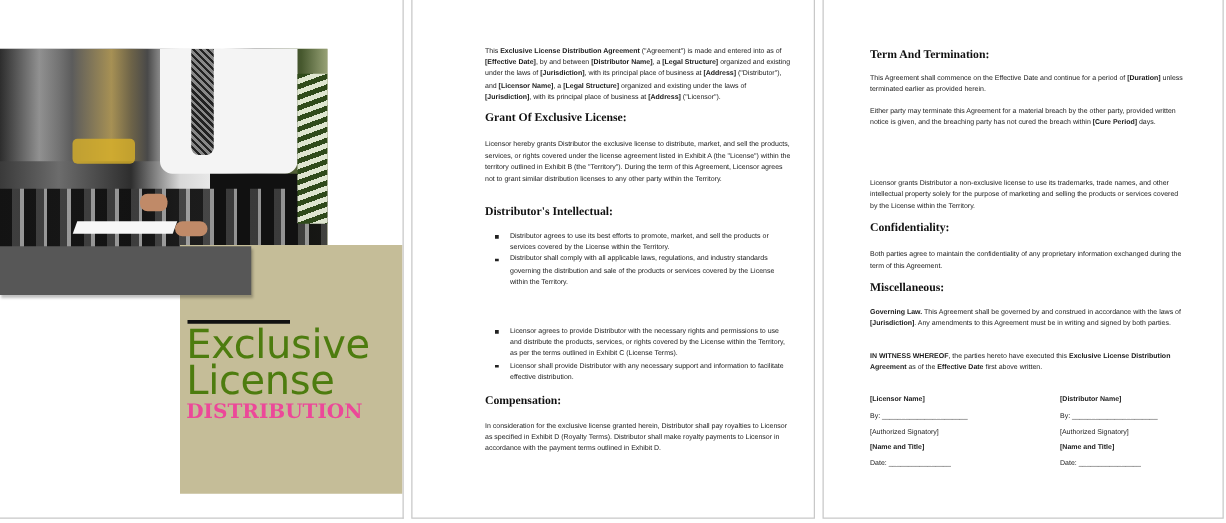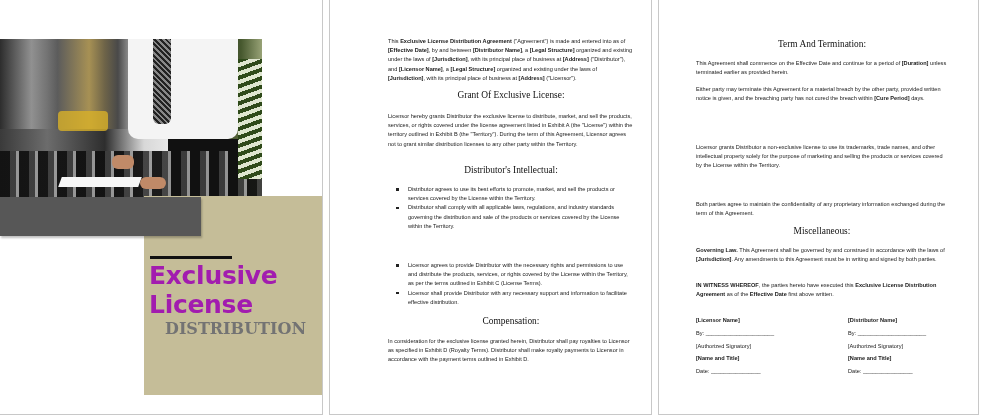--- a/index.html
+++ b/index.html
@@ -37,31 +37,31 @@
 
   .cover-gold {
     position:absolute; left:144px; top:197px; width:178px; height:199px; background:#c5bd98;
   }
   .cover-gray-bar {
     position:absolute; left:0; top:198px; width:201px; height:39px; background:#575757;
     box-shadow:1px 2px 2px rgba(0,0,0,.25);
   }
   .cover-rule { position:absolute; left:150px; top:257px; width:82px; height:3px; background:#111; }
   .cover-title1 {
-    position:absolute; left:149px; top:262px; font-family:"DejaVu Sans", sans-serif; font-weight:bold;
-    font-size:25px; line-height:29px; color:#a21caf; letter-spacing:-0.3px;
+    position:absolute; left:149px; top:262px; font-family:"DejaVu Sans", sans-serif; font-weight:normal;
+    font-size:32px; line-height:29px; color:#4d7c0f; letter-spacing:-0.3px;
   }
   .cover-title2 {
     position:absolute; left:149px; top:320px; font-family:"DejaVu Serif", serif; font-weight:bold;
-    font-size:16px; line-height:19px; color:#737373;margin-left:16px;
+    font-size:16px; line-height:19px; color:#ec4899;
   }
 
   
   .txt { position:absolute; font-family:"Liberation Sans", sans-serif; font-size:5.6px; line-height:9.2px; color:#1a1a1a; }
-  .h { position:absolute; font-family:"Liberation Serif", serif; font-weight:normal; font-size:9.4px; color:#111;text-align:center; }
+  .h { position:absolute; font-family:"Liberation Serif", serif; font-weight:bold; font-size:9.4px; color:#111; }
   #page2 .txt, #page2 .h { left:38px; width:246px;padding-left:20px; }
   #page3 .txt, #page3 .h { left:37px; width:252px; }
   b { font-weight:bold; }
   ul.bul { margin:0; padding:0 0 0 20px; list-style:none; }
   ul.bul li { position:relative; }
   ul.bul li::before { content:""; position:absolute; left:-12px; top:3.2px; width:2.6px; height:2.6px; background:#222; }
 
   .sig { position:absolute; font-family:"Liberation Sans", sans-serif; font-size:5.6px; color:#1a1a1a; }
   .sig div { height:12.8px; line-height:12.8px; }
 </style>
@@ -124,20 +124,21 @@
   <div class="h" style="top:40px;">Term And Termination:</div>
   <div class="txt" style="top:60px;">
     <span>This Agreement shall commence on the Effective Date and continue for a period of </span><b>[Duration]</b><span> unless terminated earlier as provided herein.</span>
   </div>
   <div class="txt" style="top:86px;">
     <span>Either party may terminate this Agreement for a material breach by the other party, provided written notice is given, and the breaching party has not cured the breach within </span><b>[Cure Period]</b><span> days.</span>
   </div>
 
   <div class="txt" style="top:144px;">Licensor grants Distributor a non-exclusive license to use its trademarks, trade names, and other intellectual property solely for the purpose of marketing and selling the products or services covered by the License within the Territory.</div>
 
+  <div class="h" style="top:179px;">Confidentiality:</div>
   <div class="txt" style="top:201px;">Both parties agree to maintain the confidentiality of any proprietary information exchanged during the term of this Agreement.</div>
 
   <div class="h" style="top:227px;">Miscellaneous:</div>
   <div class="txt" style="top:247px;">
     <b>Governing Law.</b><span> This Agreement shall be governed by and construed in accordance with the laws of </span><b>[Jurisdiction]</b><span>. Any amendments to this Agreement must be in writing and signed by both parties.</span>
   </div>
   <div class="txt" style="top:282px;">
     <b>IN WITNESS WHEREOF</b><span>, the parties hereto have executed this </span><b>Exclusive License Distribution Agreement</b><span> as of the </span><b>Effective Date</b><span> first above written.</span>
   </div>
 

